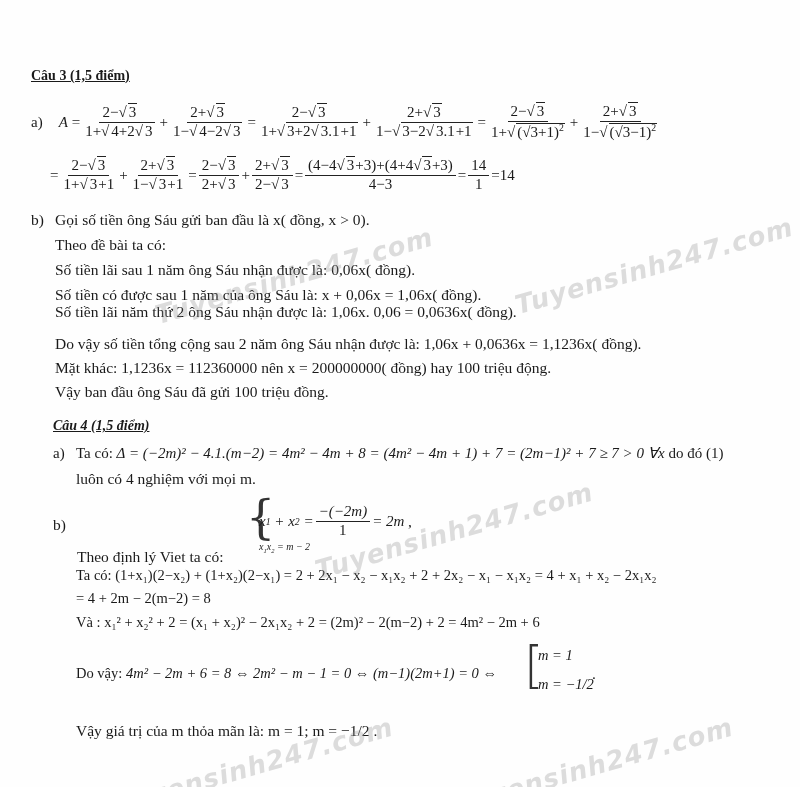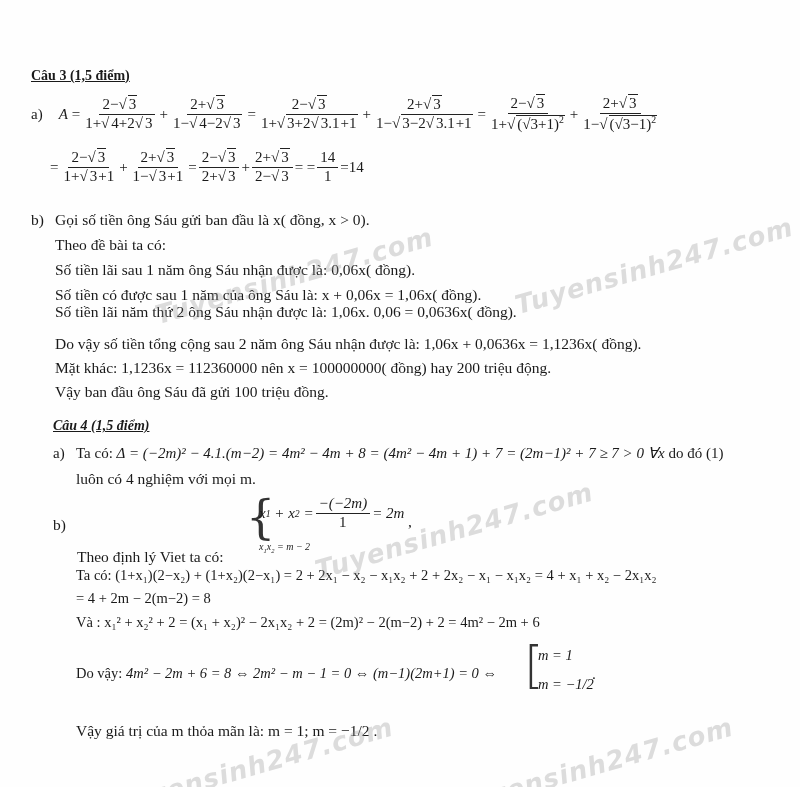--- a/index.html
+++ b/index.html
@@ -4,21 +4,21 @@
 <style>
   html, body { margin:0; padding:0; }
   body {
     width:800px; height:787px; background:#fefefe; position:relative; overflow:hidden;
     font-family:"Liberation Serif", serif; color:#1a1a1a; font-size:16px;
   }
   .abs { position:absolute; white-space:nowrap; }
   .heading { font-weight:bold; text-decoration:underline; font-size:14px; }
   .line { font-size:15.5px; line-height:19px; }
   i, .it { font-style:italic; }
-  .frac { display:inline-flex; flex-direction:column; align-items:center; vertical-align:middle; margin:0 2px; line-height:1.05; }
+  .frac { display:inline-flex; flex-direction:column; align-items:center; vertical-align:middle; margin:8px 2px; line-height:1.05; }
   .frac .num { padding:0 3px 1px; border-bottom:1.3px solid #222; }
   .frac .den { padding:1px 3px 0; }
   .sqrt { border-top:1.2px solid #222; padding:0 1px; margin-left:1px; }
   sub, sup { font-size:0.65em; }
   .wm {
     position:absolute; font-family:"DejaVu Sans", sans-serif; font-weight:bold; font-style:italic;
     color:rgba(150,150,150,0.32); font-size:26px; transform:rotate(-16deg); transform-origin:left bottom;
     pointer-events:none; letter-spacing:1px;
   }
   .brace { font-size:46px; line-height:46px; font-family:"DejaVu Serif", serif; font-weight:200; }
@@ -72,36 +72,39 @@
         <span class="den">1−√<span class="sqrt">3</span>+1</span>
       </span>=
     <span class="frac">
         <span class="num">2−√<span class="sqrt">3</span></span>
         <span class="den">2+√<span class="sqrt">3</span></span>
       </span>+
     <span class="frac">
         <span class="num">2+√<span class="sqrt">3</span></span>
         <span class="den">2−√<span class="sqrt">3</span></span>
       </span>=
-    =
+    <span class="frac">
+        <span class="num">(4−4√<span class="sqrt">3</span>+3)+(4+4√<span class="sqrt">3</span>+3)</span>
+        <span class="den">4−3</span>
+      </span>=
     <span class="frac">
         <span class="num">14</span>
         <span class="den">1</span>
       </span>=<span>14</span>
   </span>
 </div>
 
 <div class="abs line" style="left:31px;top:210px;">b)</div>
 <div class="abs line" style="left:55px;top:210px;">Gọi số tiền ông Sáu gửi ban đầu là x( đồng, x &gt; 0).</div>
 <div class="abs line" style="left:55px;top:235px;">Theo đề bài ta có:</div>
 <div class="abs line" style="left:55px;top:260px;">Số tiền lãi sau 1 năm ông Sáu nhận được là: 0,06x( đồng).</div>
 <div class="abs line" style="left:55px;top:285px;">Số tiền có được sau 1 năm của ông Sáu là: x + 0,06x = 1,06x( đồng).</div>
 <div class="abs line" style="left:55px;top:302px;">Số tiền lãi năm thứ 2 ông Sáu nhận được là: 1,06x. 0,06 = 0,0636x( đồng).</div>
 <div class="abs line" style="left:55px;top:334px;">Do vậy số tiền tổng cộng sau 2 năm ông Sáu nhận được là: 1,06x + 0,0636x = 1,1236x( đồng).</div>
-<div class="abs line" style="left:55px;top:358px;">Mặt khác: 1,1236x = 112360000 nên x = 100000000( đồng) hay 200 triệu động.</div>
+<div class="abs line" style="left:55px;top:358px;">Mặt khác: 1,1236x = 112360000 nên x = 200000000( đồng) hay 100 triệu động.</div>
 <div class="abs line" style="left:55px;top:382px;">Vậy ban đầu ông Sáu đã gửi 100 triệu đồng.</div>
 
 <div class="abs heading" style="left:53px;top:418px;font-style:italic;">Câu 4 (1,5 điểm)</div>
 
 <div class="abs line" style="left:53px;top:444px;font-size:15px;">
   <span style="display:inline-block;width:23px;">a)</span><span>Ta có: </span><span class="it">Δ = (−2m)² − 4.1.(m−2) = 4m² − 4m + 8 = (4m² − 4m + 1) + 7 = (2m−1)² + 7 ≥ 7 &gt; 0 ∀x</span><span> do đó (1)</span>
 </div>
 <div class="abs line" style="left:76px;top:469px;">luôn có 4 nghiệm với mọi m.</div>
 
 <div class="abs line" style="left:53px;top:515px;">b)</div>

